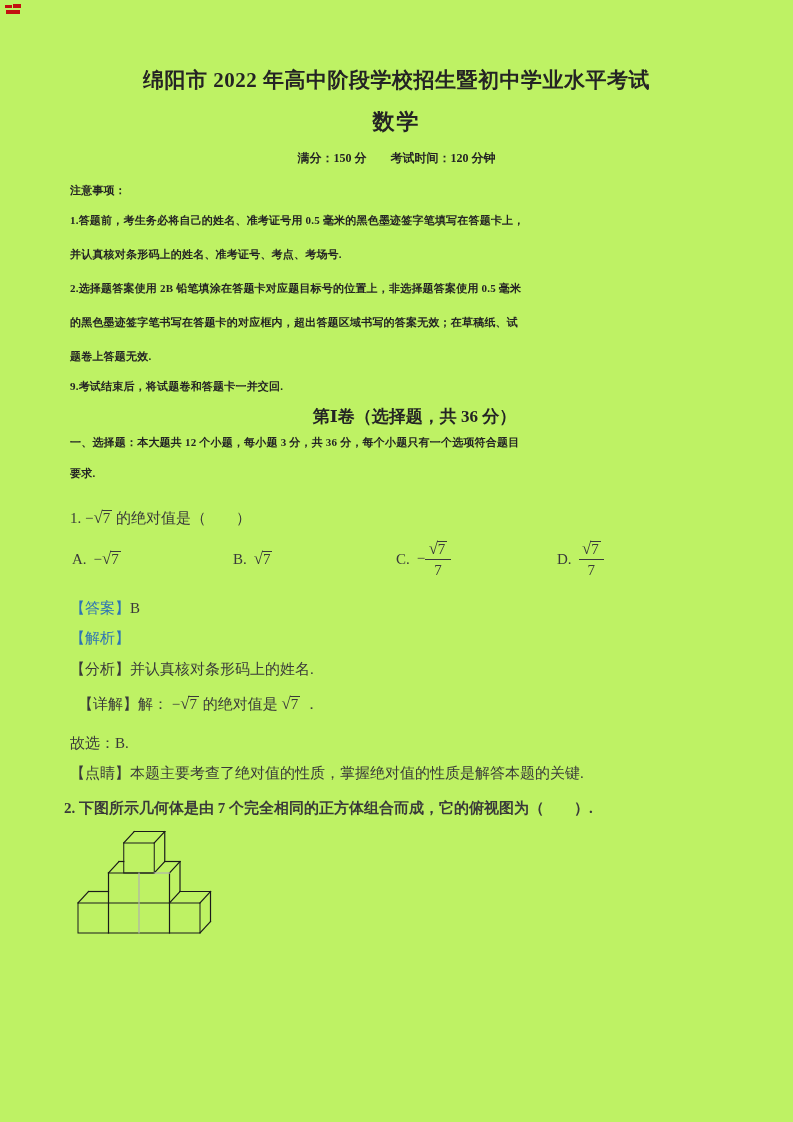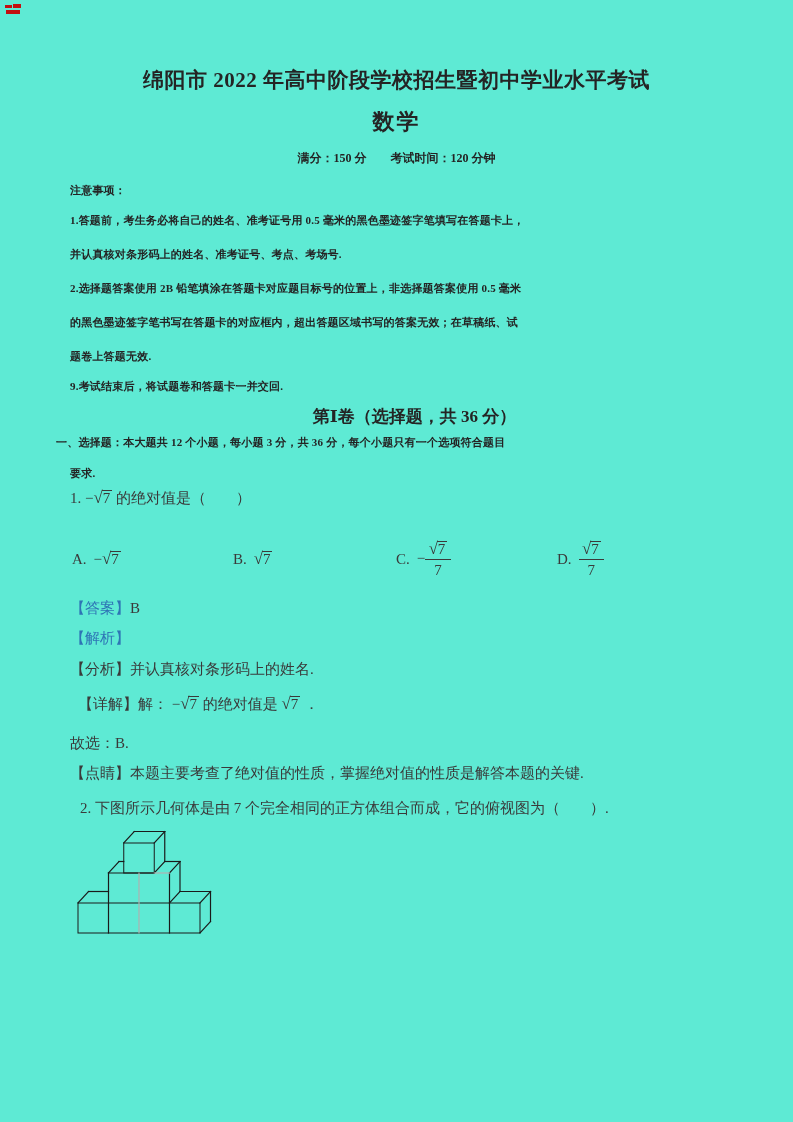--- a/index.html
+++ b/index.html
@@ -1,16 +1,16 @@
 <!DOCTYPE html>
 <html><head>
 <meta charset="utf-8">
 <style>
   html,body{margin:0;padding:0;background:#ffffff;}
-  .page{position:relative;width:793px;height:1122px;background:#5eead4;overflow:hidden;
+  .page{position:relative;width:793px;height:1122px;background:#bef264;overflow:hidden;
         font-family:"Liberation Serif","DejaVu Serif",serif;color:#3a3a3a;}
   .abs{position:absolute;}
   .center{left:0;width:793px;text-align:center;}
   .bold{font-weight:bold;color:#242424;}
   .note{font-size:11px;letter-spacing:0.2px;}
   .title{font-size:21px;letter-spacing:0.5px;}
   .subject{font-size:22px;letter-spacing:2px;}
   .score{font-size:12px;}
   .body-line{font-size:15px;}
   .blue{color:#2e74b5;}
@@ -40,24 +40,24 @@
 
   <div class="abs note bold" style="left:70px;top:183px;">注意事项：</div>
   <div class="abs note bold" style="left:70px;top:213px;">1.答题前，考生务必将自己的姓名、准考证号用 0.5 毫米的黑色墨迹签字笔填写在答题卡上，</div>
   <div class="abs note bold" style="left:70px;top:247px;">并认真核对条形码上的姓名、准考证号、考点、考场号.</div>
   <div class="abs note bold" style="left:70px;top:281px;">2.选择题答案使用 2B 铅笔填涂在答题卡对应题目标号的位置上，非选择题答案使用 0.5 毫米</div>
   <div class="abs note bold" style="left:70px;top:315px;">的黑色墨迹签字笔书写在答题卡的对应框内，超出答题区域书写的答案无效；在草稿纸、试</div>
   <div class="abs note bold" style="left:70px;top:349px;">题卷上答题无效.</div>
   <div class="abs note bold" style="left:70px;top:379px;">9.考试结束后，将试题卷和答题卡一并交回.</div>
 
   <div class="abs center bold" style="top:405px;font-size:17px;padding-left:18px;">第Ⅰ卷（选择题，共 36 分）</div>
-  <div class="abs note bold" style="left:56px;top:435px;">一、选择题：本大题共 12 个小题，每小题 3 分，共 36 分，每个小题只有一个选项符合题目</div>
+  <div class="abs note bold" style="left:70px;top:435px;">一、选择题：本大题共 12 个小题，每小题 3 分，共 36 分，每个小题只有一个选项符合题目</div>
   <div class="abs note bold" style="left:70px;top:466px;">要求.</div>
 
-  <div class="abs body-line" style="left:70px;top:488px;">
+  <div class="abs body-line" style="left:70px;top:508px;">
     <span>1.</span>
     <span class="m">
       <span>−</span><span class="sq-sign">√</span><span class="sq-rad">7</span>
     </span>
     <span>的绝对值是（　　）</span>
   </div>
 
   <div class="opt" style="left:72px;">
     <span class="lbl">A.</span>
     <span class="m">
@@ -104,21 +104,21 @@
     <span>的绝对值是</span>
     <span class="m">
       <span class="sq-sign">√</span><span class="sq-rad">7</span>
     </span><span>．</span>
   </div>
   <div class="abs body-line" style="left:70px;top:734px;">故选：B.</div>
   <div class="abs body-line" style="left:70px;top:764px;">
     <span>【点睛】</span><span>本题主要考查了绝对值的性质，掌握绝对值的性质是解答本题的关键.</span>
   </div>
 
-  <div class="abs body-line" style="left:80px;top:799px;">2. 下图所示几何体是由 7 个完全相同的正方体组合而成，它的俯视图为（　　）.</div>
+  <div class="abs body-line" style="left:64px;top:799px;font-weight:bold;">2. 下图所示几何体是由 7 个完全相同的正方体组合而成，它的俯视图为（　　）.</div>
 
   <svg class="abs figure-svg" style="left:70px;top:824px;" width="150" height="116" viewBox="0 0 150 116">
     <g stroke-linecap="square" stroke="#1a1a1a">
 
       <rect x="8" y="79" width="122" height="30" fill="none"></rect>
       <line x1="38.5" y1="49" x2="38.5" y2="109"></line>
       <line x1="99.5" y1="49" x2="99.5" y2="109"></line>
 
       <line x1="8" y1="79" x2="18.5" y2="67.5"></line>
       <line x1="18.5" y1="67.5" x2="38.5" y2="67.5"></line>

